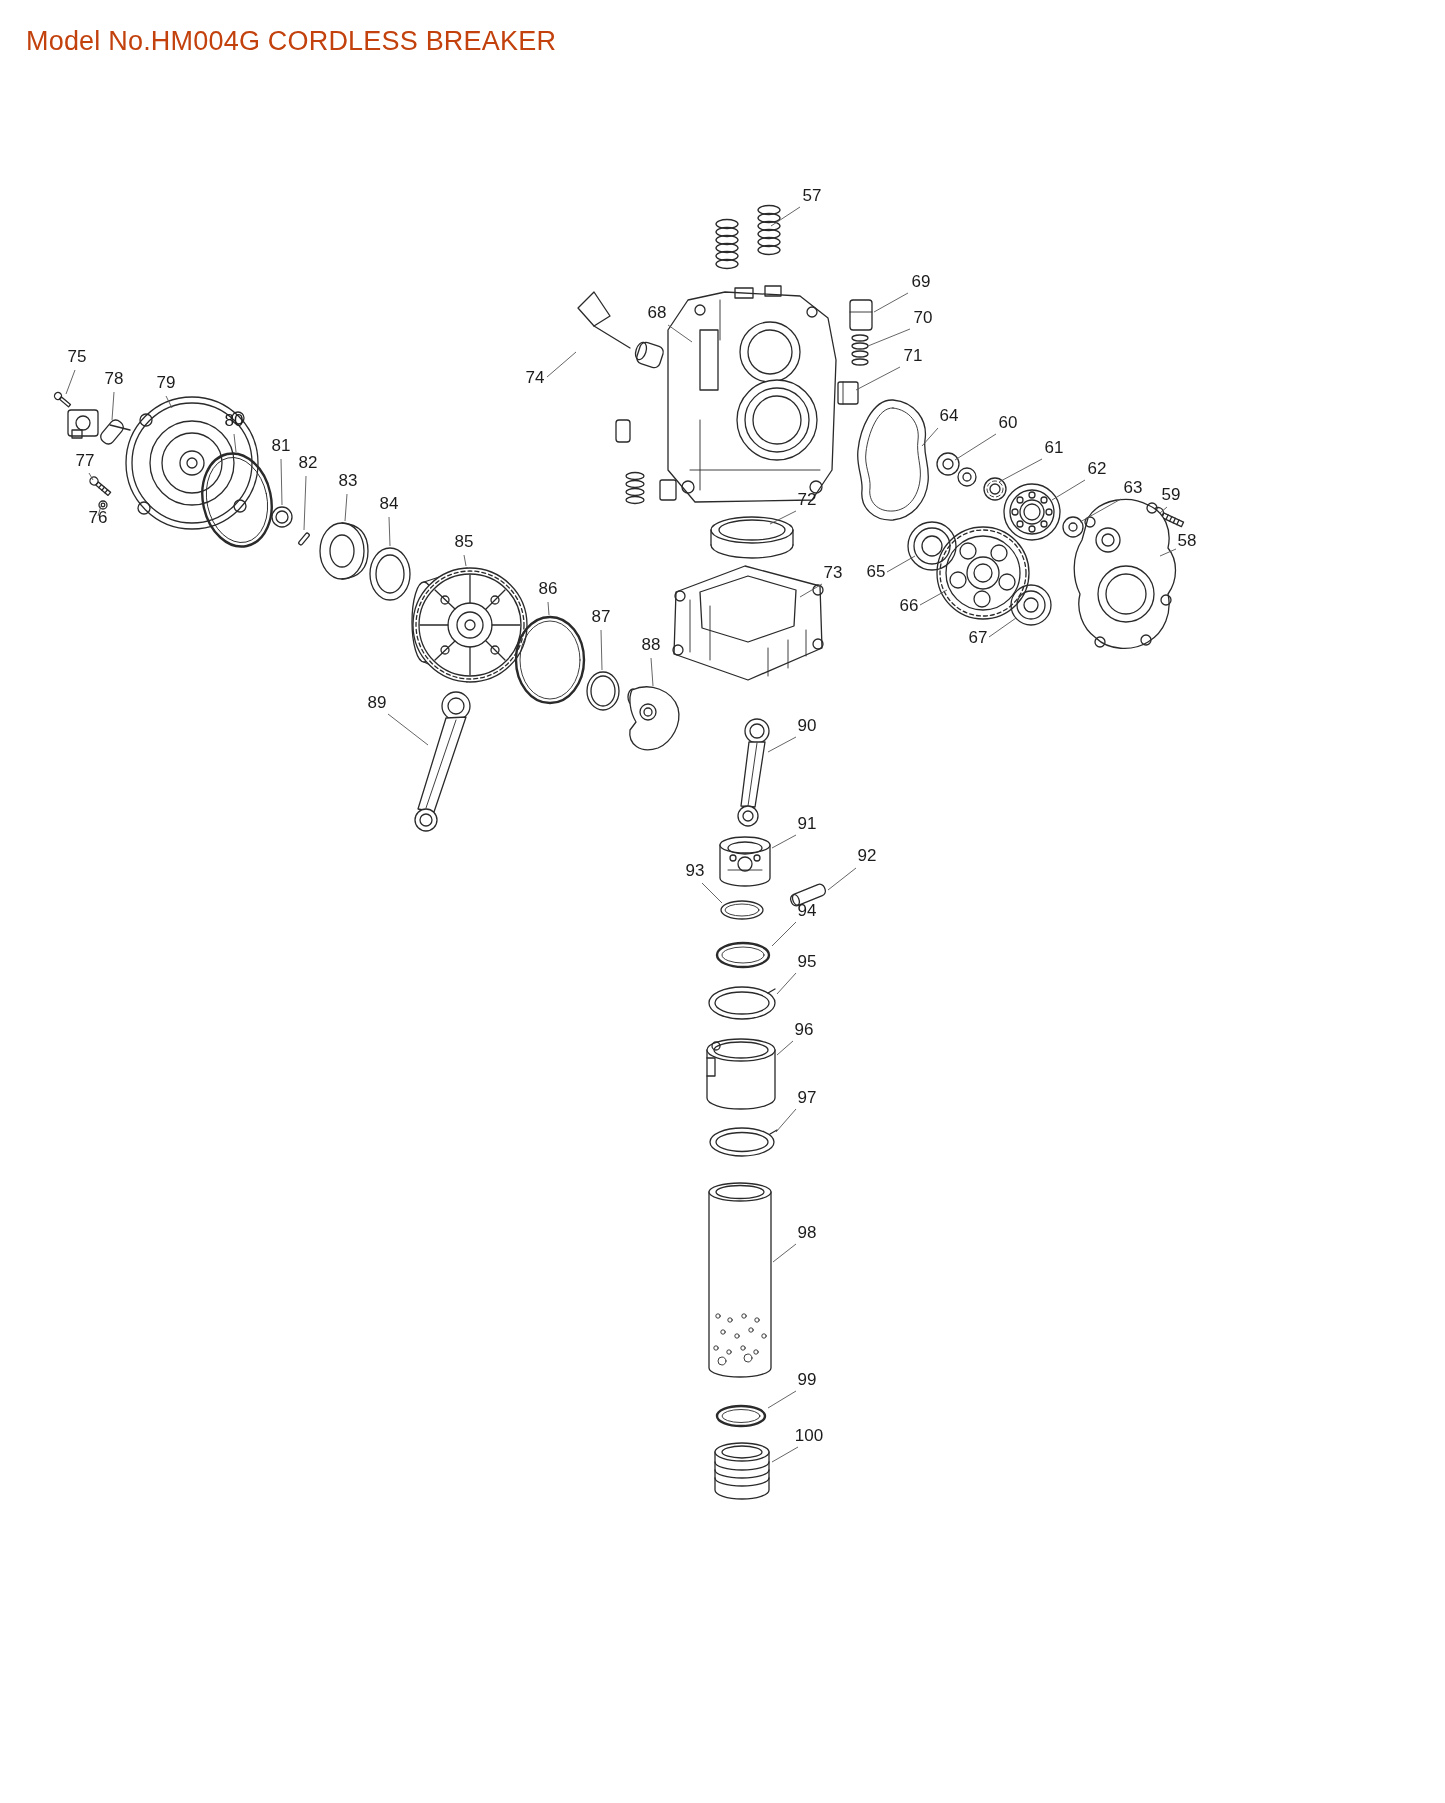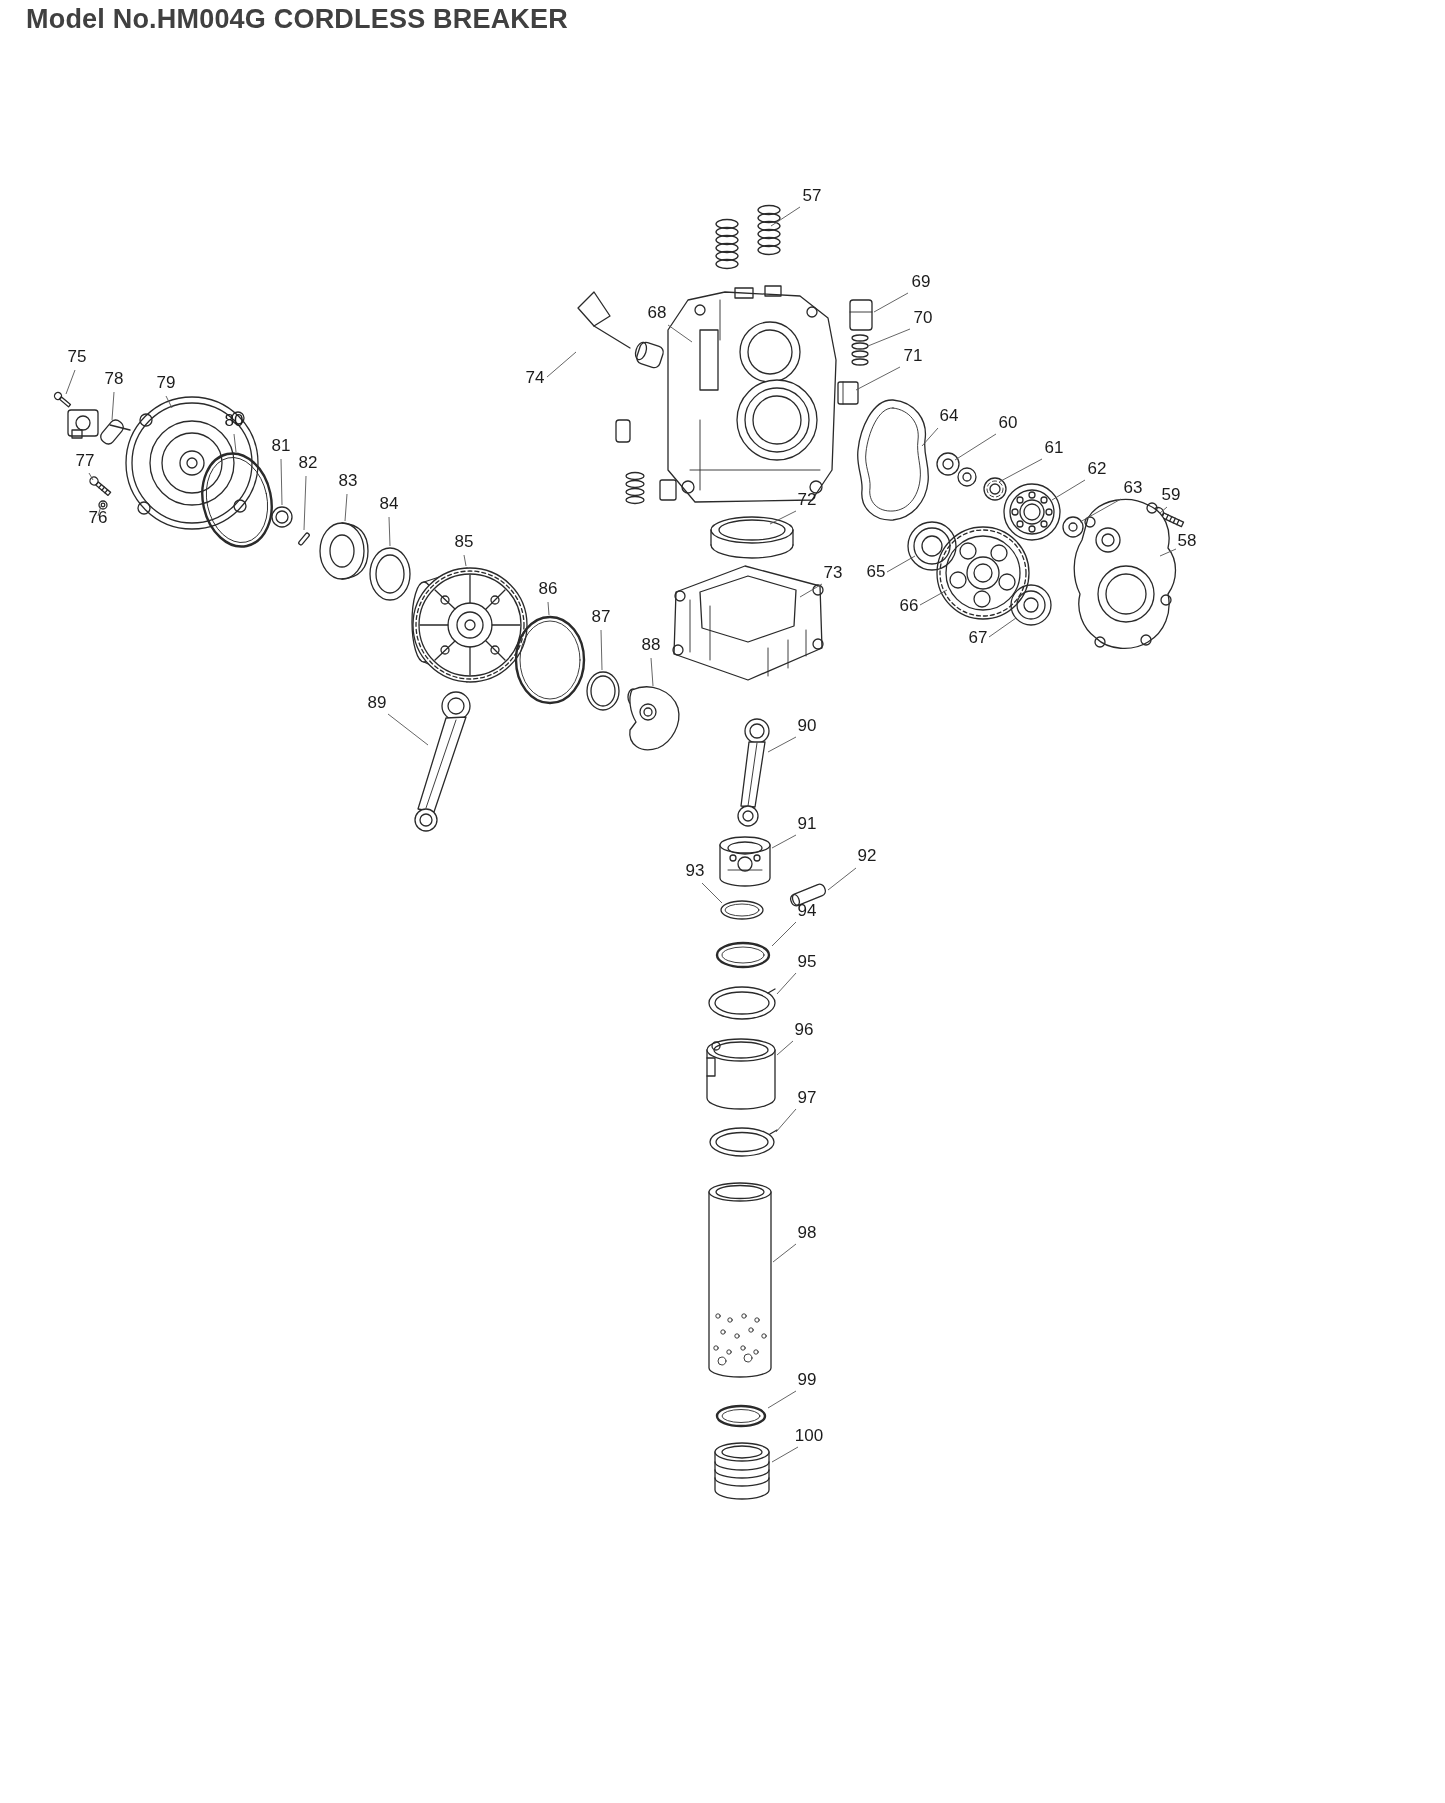--- a/index.html
+++ b/index.html
@@ -1,17 +1,17 @@
 <!DOCTYPE html>
 <html><head>
 <meta charset="utf-8">
 <style>
   html,body{margin:0;padding:0;background:#ffffff;}
   body{width:1445px;height:1803px;position:relative;font-family:"Liberation Sans",sans-serif;}
-  .page-title{position:absolute;left:26px;top:4px;font-size:27px;font-weight:700;color:#404040;letter-spacing:0.2px;}
+  .page-title{position:absolute;left:26px;top:26px;font-size:27px;font-weight:400;color:#c2410c;letter-spacing:0.2px;}
   svg.diagram{position:absolute;left:0;top:0;}
   svg .ln{stroke:#2a2a2a;stroke-width:1.3;fill:none;stroke-linejoin:round;stroke-linecap:round;}
   svg .fw{stroke:#2a2a2a;stroke-width:1.3;fill:#ffffff;stroke-linejoin:round;}
   svg .thin{stroke-width:0.9;}
   svg .thick{stroke-width:2.4;}
   svg .dash{stroke-dasharray:4 3;}
   svg text.plbl{font-family:"Liberation Sans",sans-serif;font-size:17px;fill:#1c1c1c;text-anchor:middle;}
   svg line.leader{stroke:#555;stroke-width:0.9;}
 </style>
 </head>

